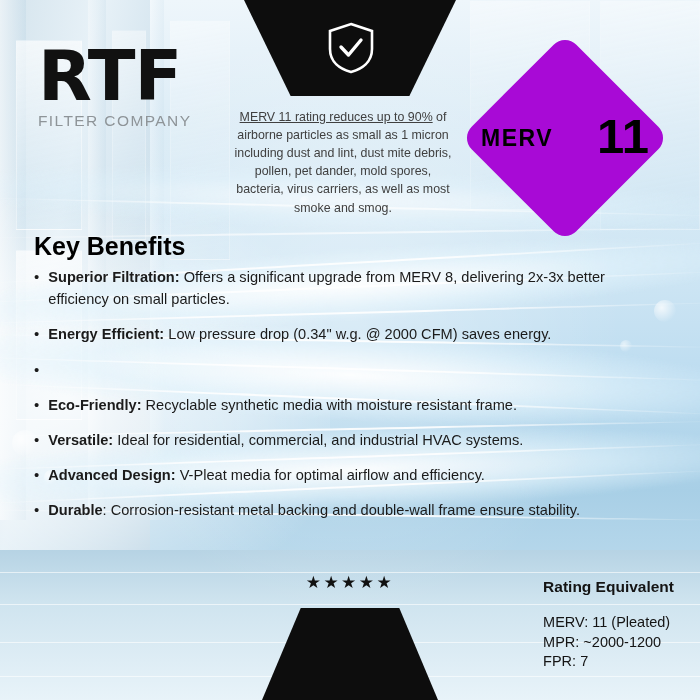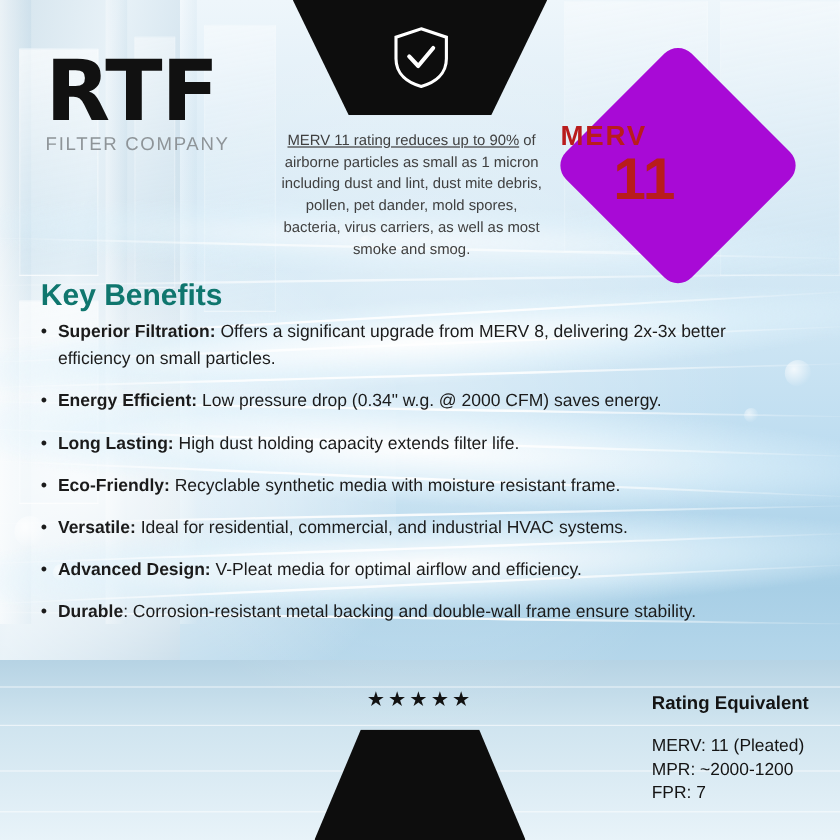--- a/index.html
+++ b/index.html
@@ -102,30 +102,30 @@
   }
   .merv-desc .u { text-decoration: underline; }
 
   
   .badge-wrap { position: absolute; left: 467px; top: 40px; width: 196px; height: 196px; }
   .badge {
     position: absolute; left: 24px; top: 24px; width: 148px; height: 148px;
     background: #a80ad6; transform: rotate(45deg); border-radius: 16px;
   }
   .badge-text {
-    position: absolute; inset: 0; display: flex; flex-direction: column;
-    justify-content: center; color: #b91c1c;
+    position: absolute; inset: 0; display: flex; flex-direction: row;
+    align-items: center; justify-content: center; color: #000000;
   }
   .badge-text .t1 { font-size: 23px; font-weight: bold; letter-spacing: 1.5px; }
   .badge-text .t2 { font-size: 49px; font-weight: bold; line-height: 1.05; margin-top: -2px; margin-left: 44px; }
 
   
   .kb-title {
     position: absolute; left: 34px; top: 232px;
-    font-size: 25px; font-weight: bold; color: #0f766e;
+    font-size: 25px; font-weight: bold; color: #000000;
   }
   .benefits { position: absolute; left: 34px; top: 266px; width: 620px; }
   .benefit {
     display: flex; gap: 9px; font-size: 14.6px; color: #1b1b1b;
     line-height: 1.52; margin-bottom: 13px;
   }
   .benefit .dot { font-size: 15px; line-height: 1.48; }
   .benefit b { font-weight: bold; }
 
   
@@ -234,21 +234,20 @@
       <span><b>Superior Filtration:</b><span> Offers a significant upgrade from MERV 8, delivering 2x-3x better efficiency on small particles.</span></span>
     </div>
 
     <div class="benefit">
       <span class="dot">•</span>
       <span><b>Energy Efficient:</b><span> Low pressure drop (0.34" w.g. @ 2000 CFM) saves energy.</span></span>
     </div>
 
     <div class="benefit">
       <span class="dot">•</span>
-      <span><b>Long Lasting:</b><span> High dust holding capacity extends filter life.</span></span>
     </div>
 
     <div class="benefit">
       <span class="dot">•</span>
       <span><b>Eco-Friendly:</b><span> Recyclable synthetic media with moisture resistant frame.</span></span>
     </div>
 
     <div class="benefit">
       <span class="dot">•</span>
       <span><b>Versatile:</b><span> Ideal for residential, commercial, and industrial HVAC systems.</span></span>

